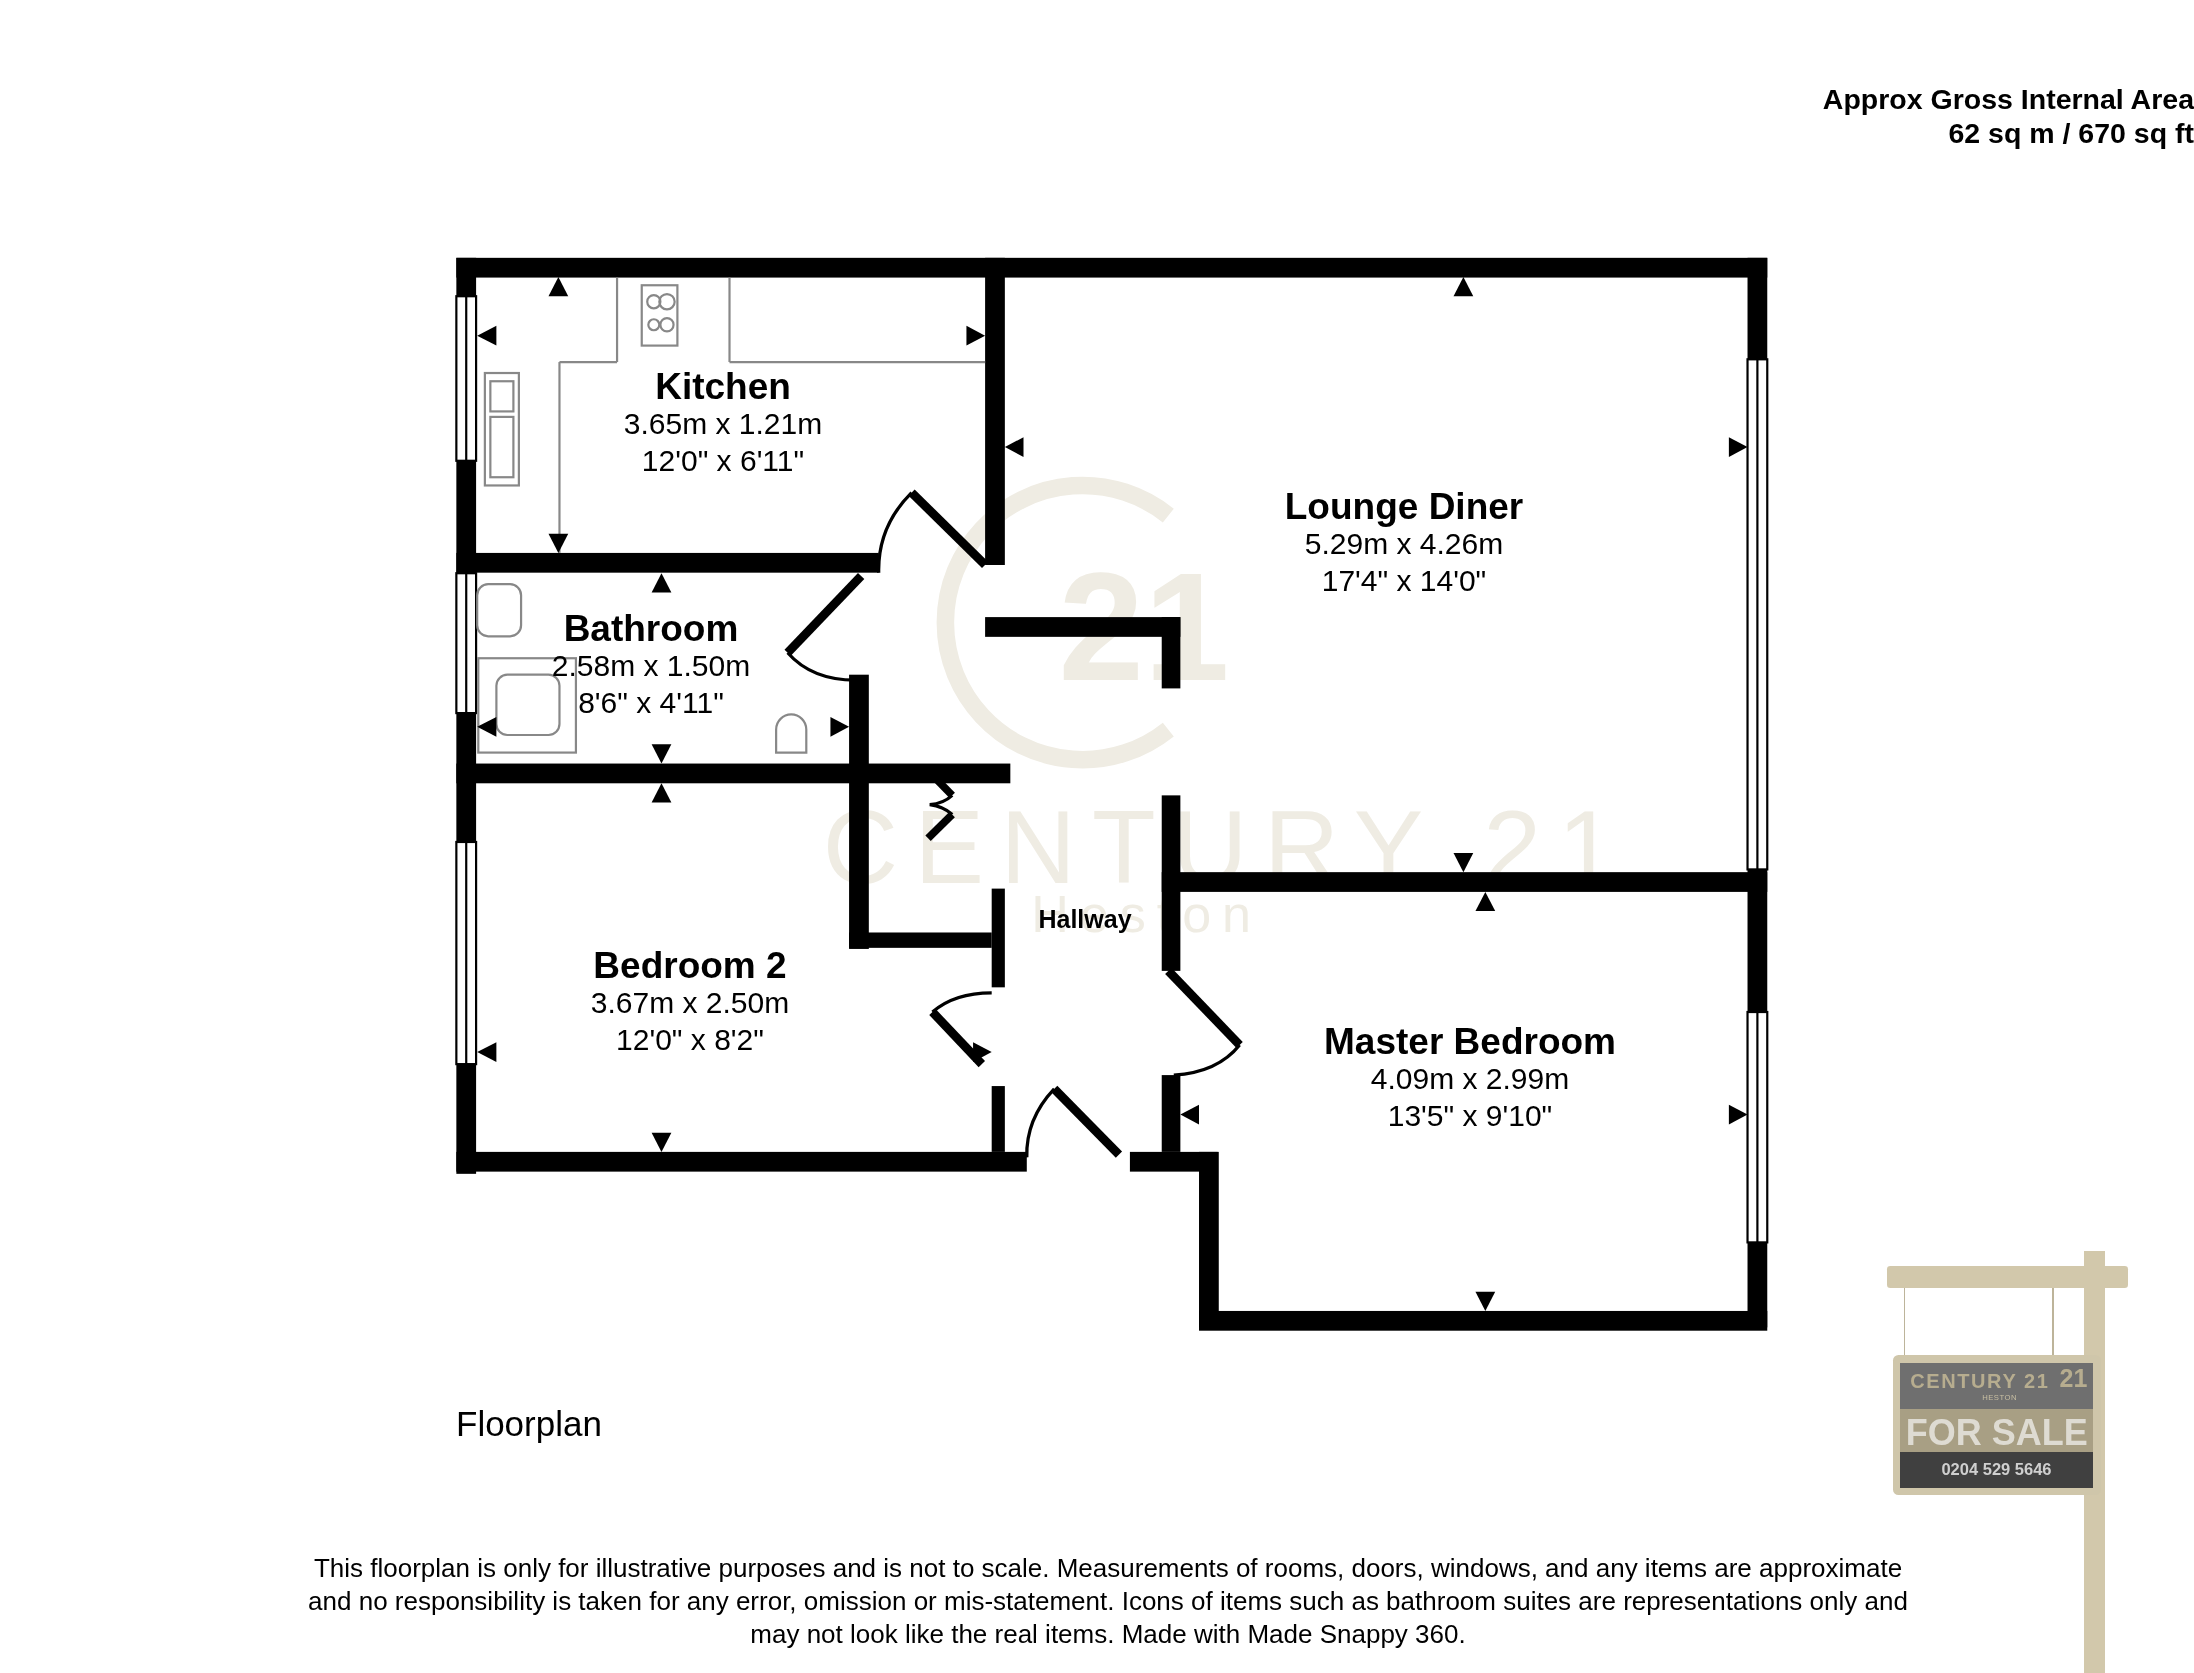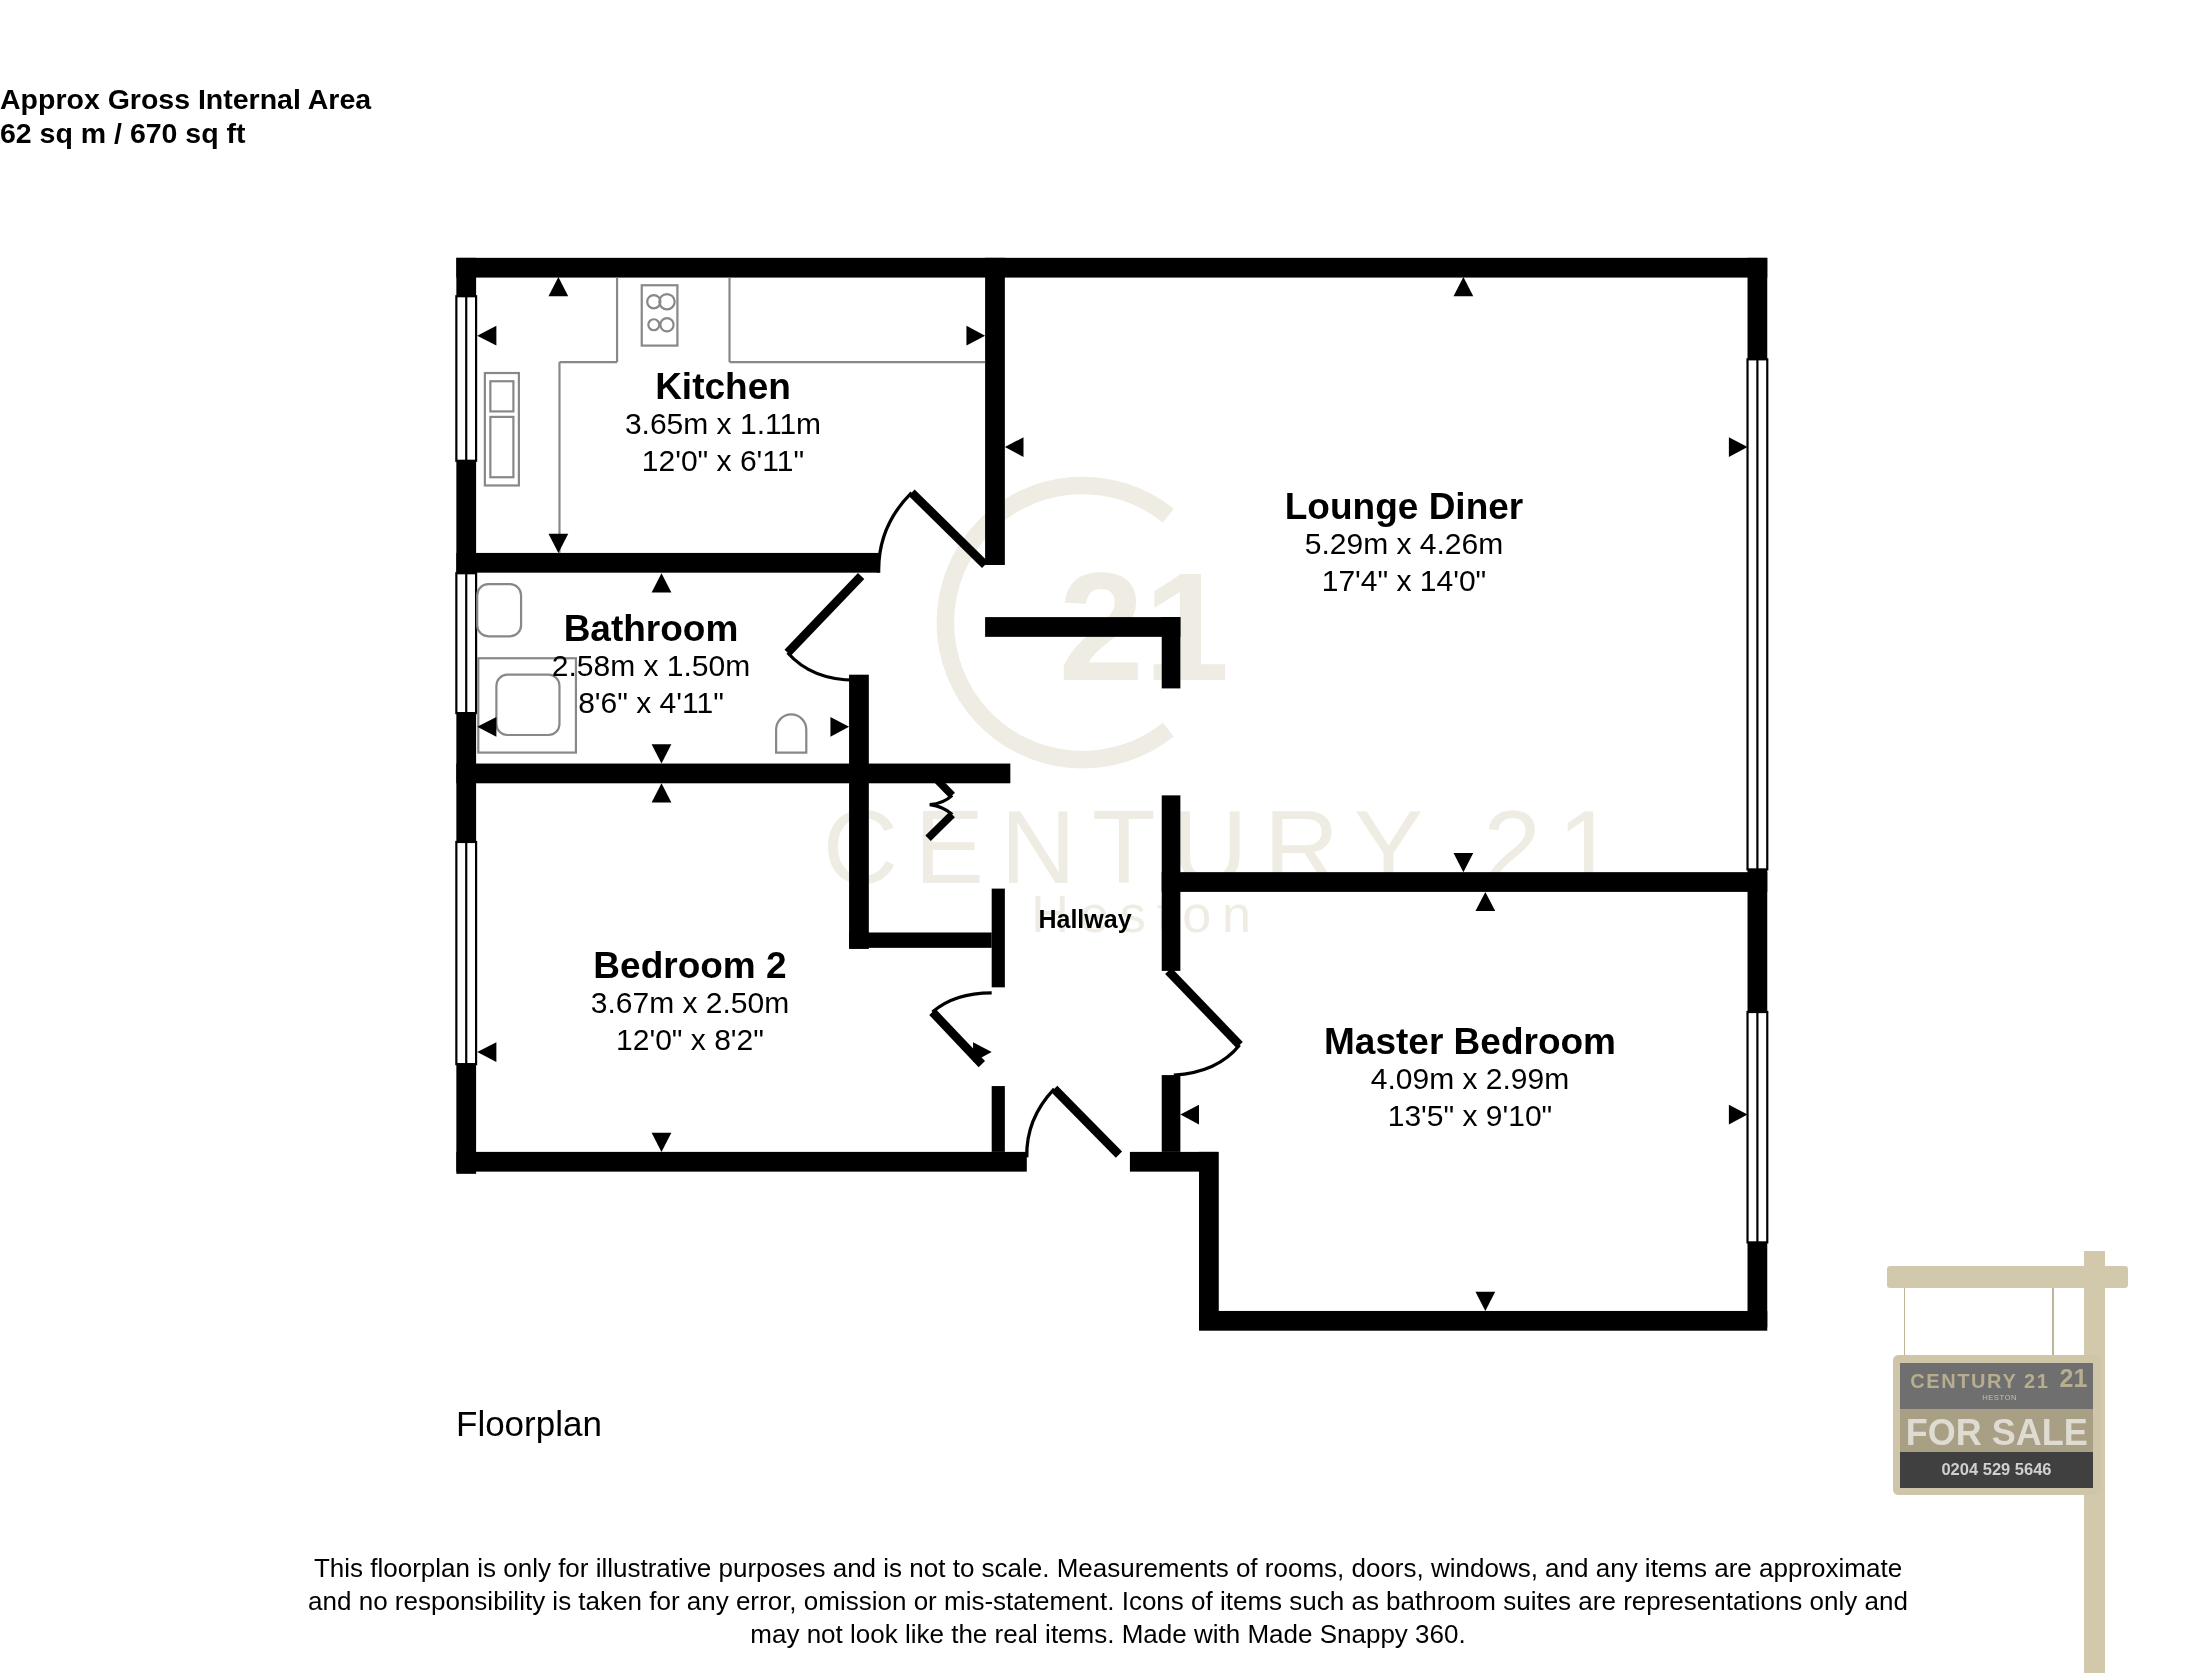--- a/index.html
+++ b/index.html
@@ -1,17 +1,17 @@
 <!DOCTYPE html>
 <html style="font-size:8.8px"><head>
 <meta charset="utf-8">
 <style>
   html, body { margin: 0; padding: 0; background: #ffffff; }
   body { width: 2194px; height: 1673px; position: relative; overflow: hidden; font-family: "Liberation Sans", sans-serif; color: #000; }
-  .header { position: absolute; left: 0; width: 2194px; top: 82px; text-align: left; font-weight: bold; font-size: 28.5px; line-height: 34px; }
+  .header { position: absolute; left: 0; width: 2194px; top: 82px; text-align: right; font-weight: bold; font-size: 28.5px; line-height: 34px; }
   .plan { position: absolute; left: 0; top: 0; }
   .room-label { position: absolute; text-align: center; transform: translateX(-50%); white-space: nowrap; }
   .room-name { font-weight: bold; font-size: 37px; line-height: 37px; }
   .room-dim { font-size: 30px; line-height: 37px; }
   .hall-name { font-weight: bold; font-size: 25px; }
   .floor-label { position: absolute; left: 456px; top: 1404px; font-size: 35px; }
   .disclaimer { position: absolute; left: 274px; width: 1668px; top: 1552px; text-align: center; font-size: 26px; line-height: 33px; }
   .sign { position: absolute; left: 1887px; top: 1251px; width: 307px; height: 422px; }
   .sign-board { position: absolute; left: 5.5px; top: 104px; width: 208px; height: 140px; background: #cfc6aa; border-radius: 5.5px; }
   .sign-top { position: absolute; left: 7.7px; top: 7.7px; right: 7.7px; height: 46px; background: #6f6f6f; }
@@ -146,21 +146,21 @@
     <polygon points="1808,1918 1774,1900 1774,1936"></polygon>
     <polygon points="2708,1626 2690,1661 2726,1661"></polygon>
     <polygon points="2708,2390 2690,2355 2726,2355"></polygon>
     <polygon points="2152,2032 2186,2014 2186,2050"></polygon>
     <polygon points="3186,2032 3152,2014 3152,2050"></polygon>
   </g>
 </svg>
 
 <div class="room-label" style="left:723px; top:368px;">
   <div class="room-name">Kitchen</div>
-  <div class="room-dim">3.65m x 1.11m</div>
+  <div class="room-dim">3.65m x 1.21m</div>
   <div class="room-dim">12'0" x 6'11"</div>
 </div>
 <div class="room-label" style="left:651px; top:610px;">
   <div class="room-name">Bathroom</div>
   <div class="room-dim">2.58m x 1.50m</div>
   <div class="room-dim">8'6" x 4'11"</div>
 </div>
 <div class="room-label" style="left:1404px; top:488px;">
   <div class="room-name">Lounge Diner</div>
   <div class="room-dim">5.29m x 4.26m</div>

